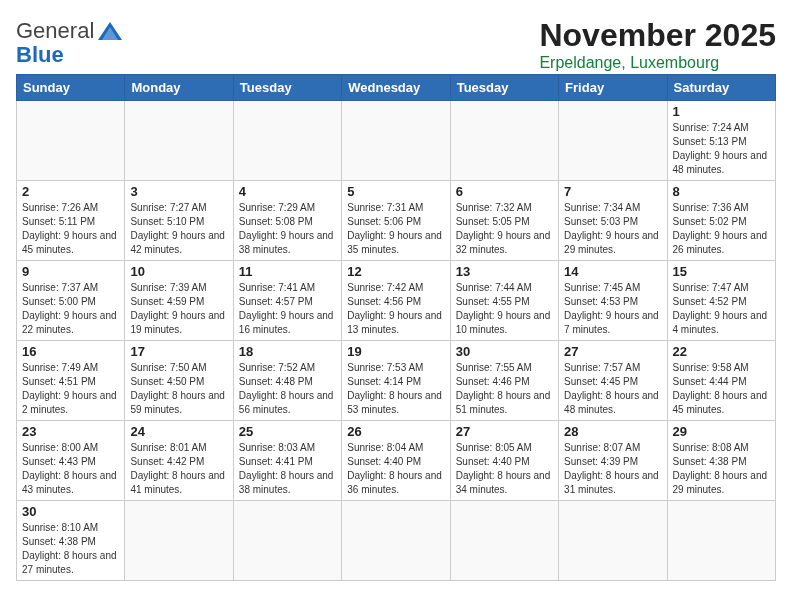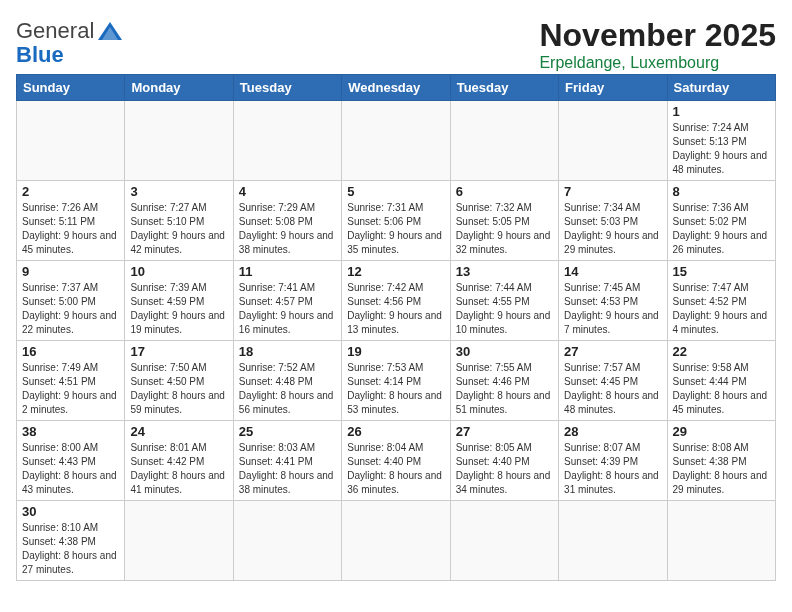--- a/index.html
+++ b/index.html
@@ -281,21 +281,21 @@
         <td>
           <span class="day-number">22</span>
           <div class="day-info">Sunrise: 9:58 AM
 Sunset: 4:44 PM
 Daylight: 8 hours
 and 45 minutes.</div>
         </td>
       </tr>
       <tr>
         <td>
-          <span class="day-number">38</span>
+          <span class="day-number">23</span>
           <div class="day-info">Sunrise: 8:00 AM
 Sunset: 4:43 PM
 Daylight: 8 hours
 and 43 minutes.</div>
         </td>
         <td>
           <span class="day-number">24</span>
           <div class="day-info">Sunrise: 8:01 AM
 Sunset: 4:42 PM
 Daylight: 8 hours

